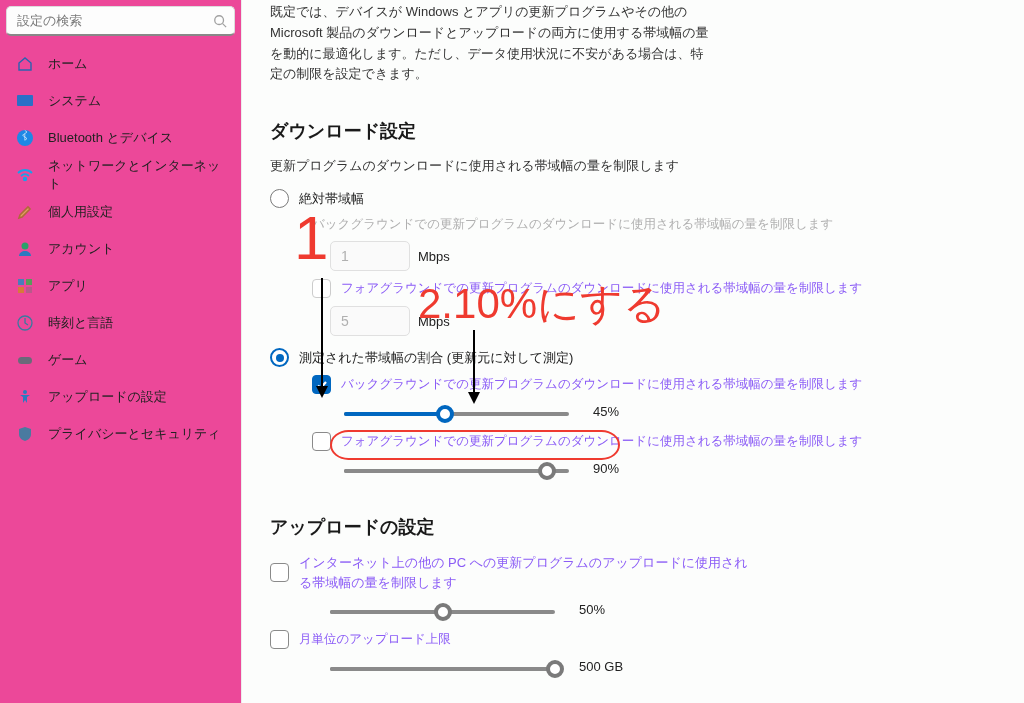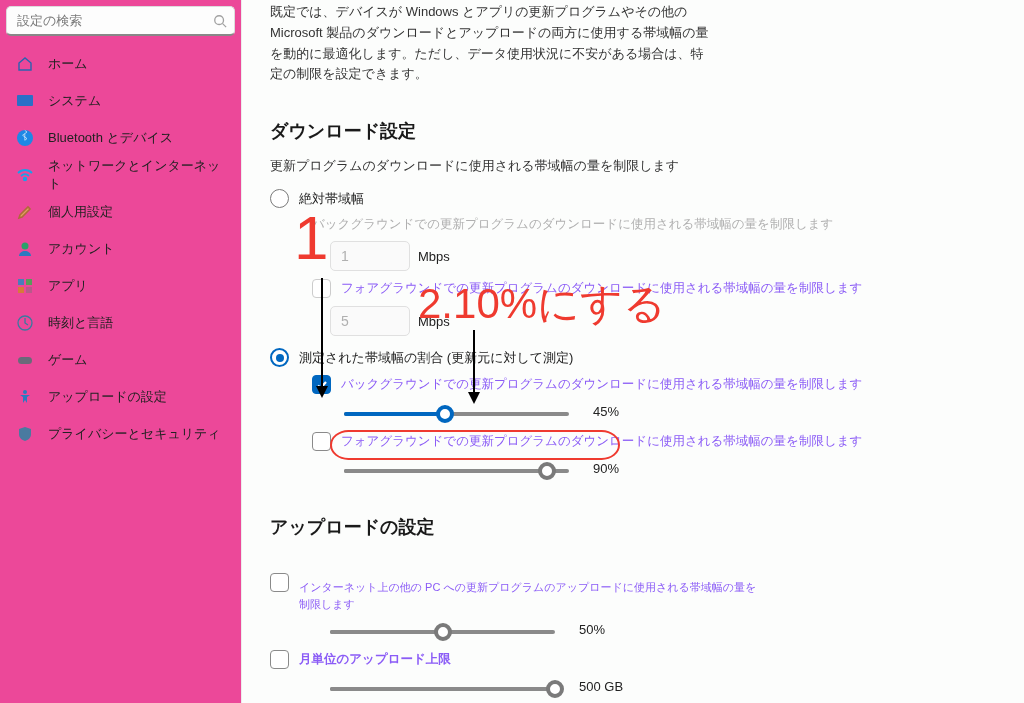--- a/index.html
+++ b/index.html
@@ -228,33 +228,33 @@
           <div class="thumb" style="left:90%;"></div>
         </div>
         <span class="slider-readout">90%</span>
       </div>
     </div>
 
     <h2 class="section">アップロードの設定</h2>
 
     <div class="check-row">
       <span class="checkbox"></span>
-      <span class="chk-label" style="font-size:11px; max-width:460px; line-height:1.5;margin-top:26px;">インターネット上の他の PC への更新プログラムのアップロードに使用される帯域幅の量を制限します</span>
+      <span class="chk-label" style="font-size:13px; max-width:460px; line-height:1.5;">インターネット上の他の PC への更新プログラムのアップロードに使用される帯域幅の量を制限します</span>
     </div>
     <div class="slider-row" style="margin-left:60px;">
       <div class="slider grey">
         <div class="track"></div>
         <div class="track-fill" style="width:50%;"></div>
         <div class="thumb" style="left:50%;"></div>
       </div>
       <span class="slider-readout">50%</span>
     </div>
     <div class="check-row">
       <span class="checkbox"></span>
-      <span class="chk-label" style="font-size:12.5px;font-weight:bold;">月単位のアップロード上限</span>
+      <span class="chk-label" style="font-size:12.5px;">月単位のアップロード上限</span>
     </div>
     <div class="slider-row" style="margin-left:60px;">
       <div class="slider grey">
         <div class="track"></div>
         <div class="track-fill" style="width:100%;"></div>
         <div class="thumb" style="left:100%;"></div>
       </div>
       <span class="slider-readout">500 GB</span>
     </div>
   </div>

